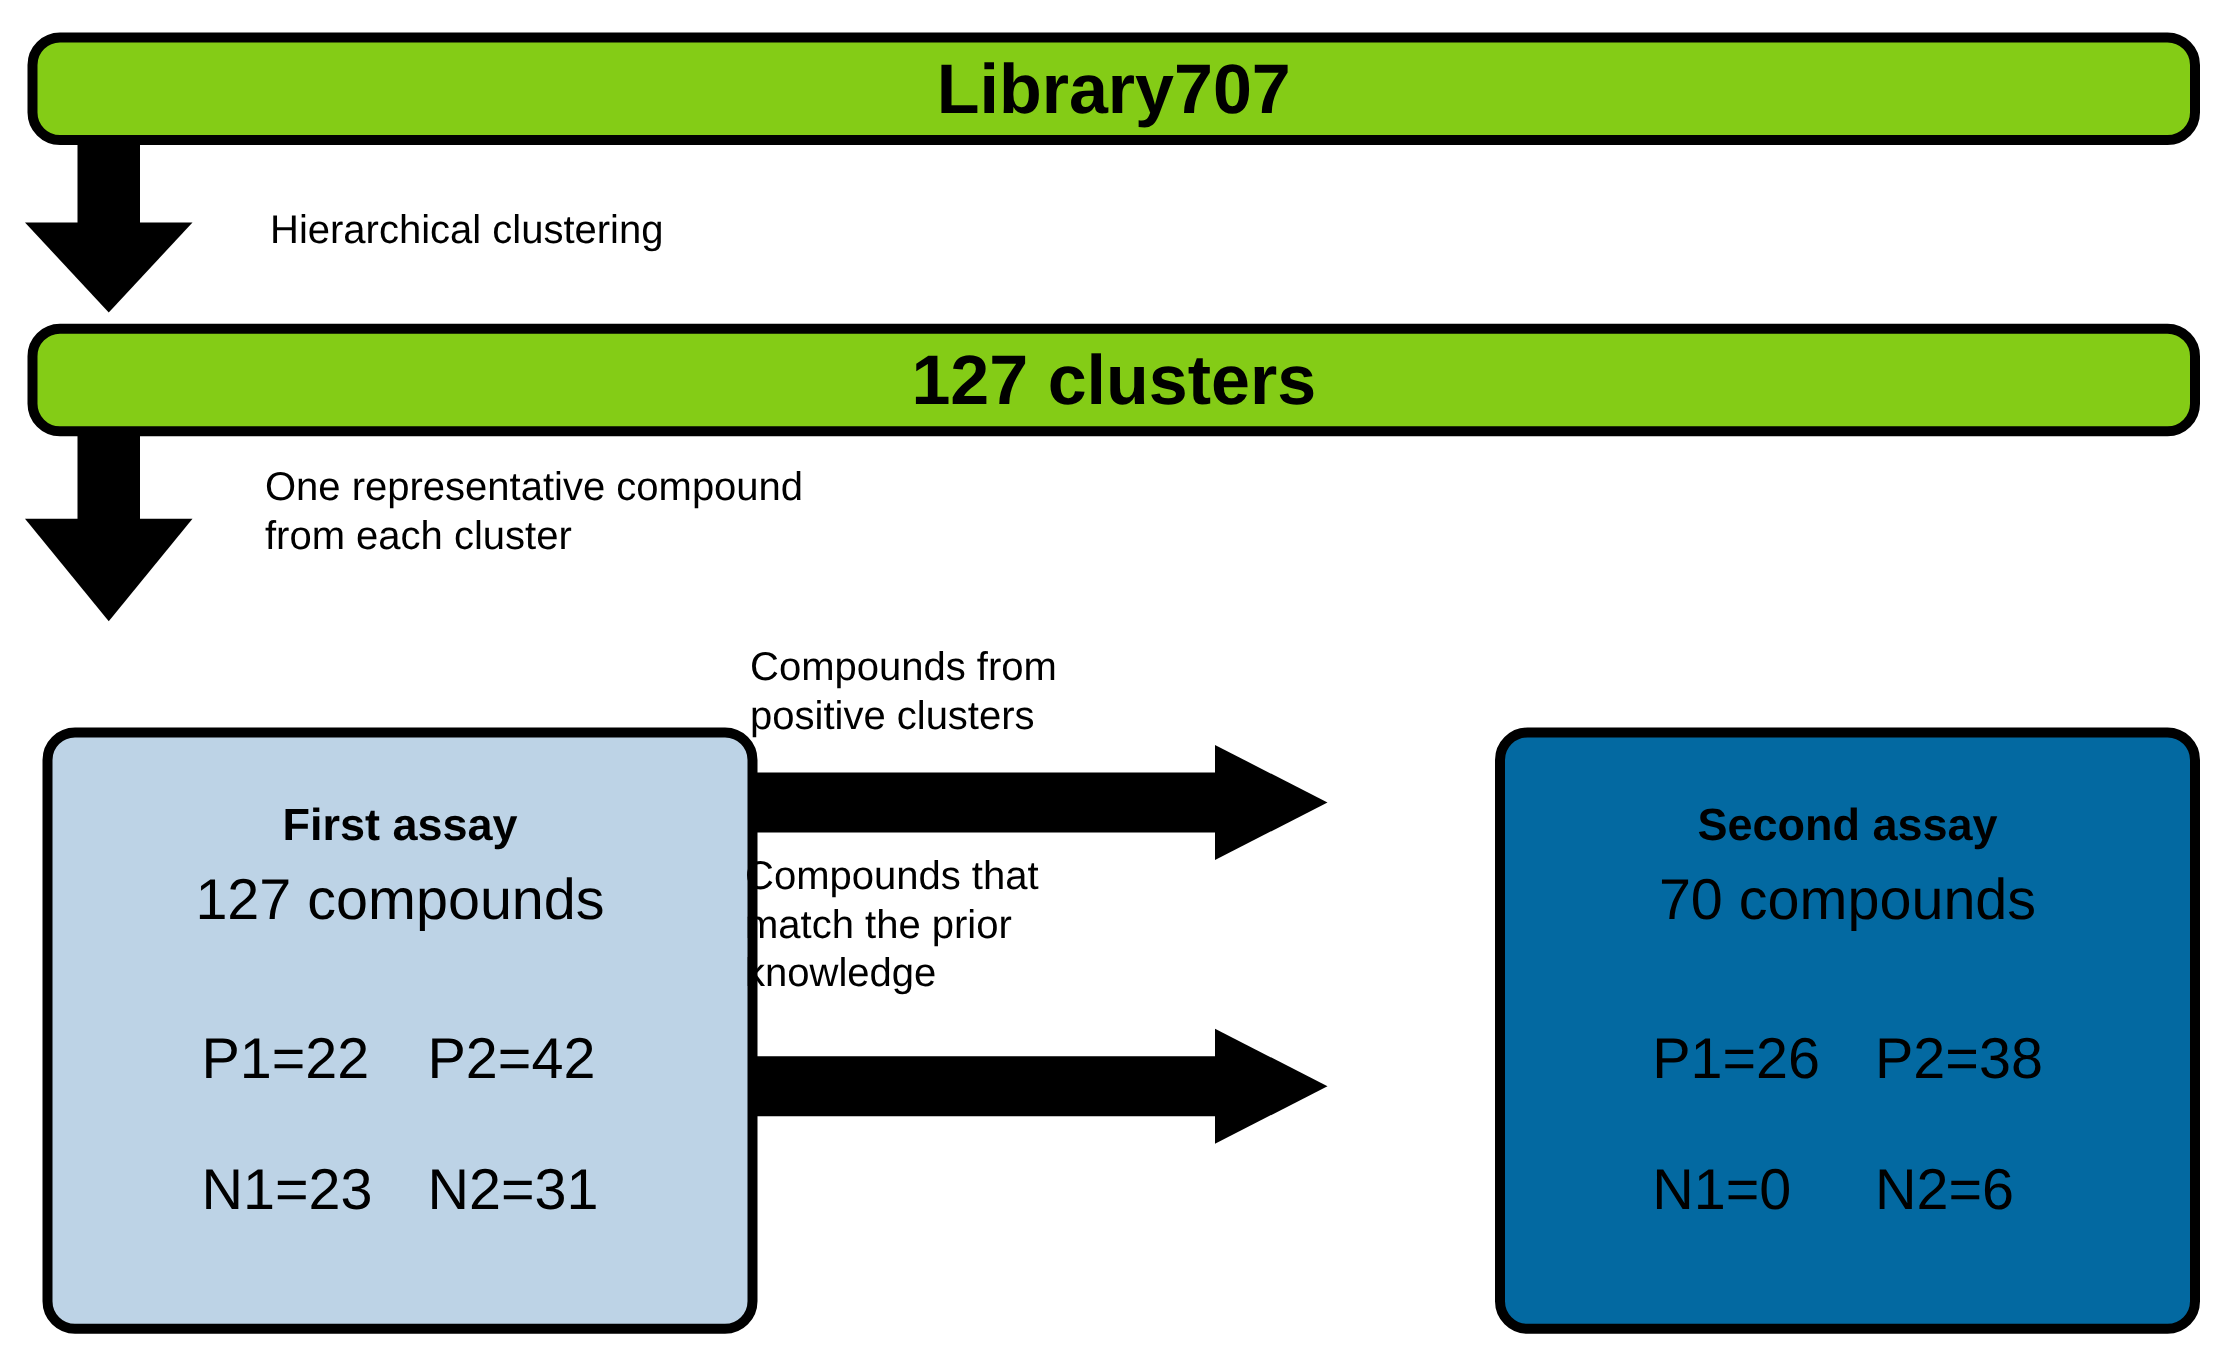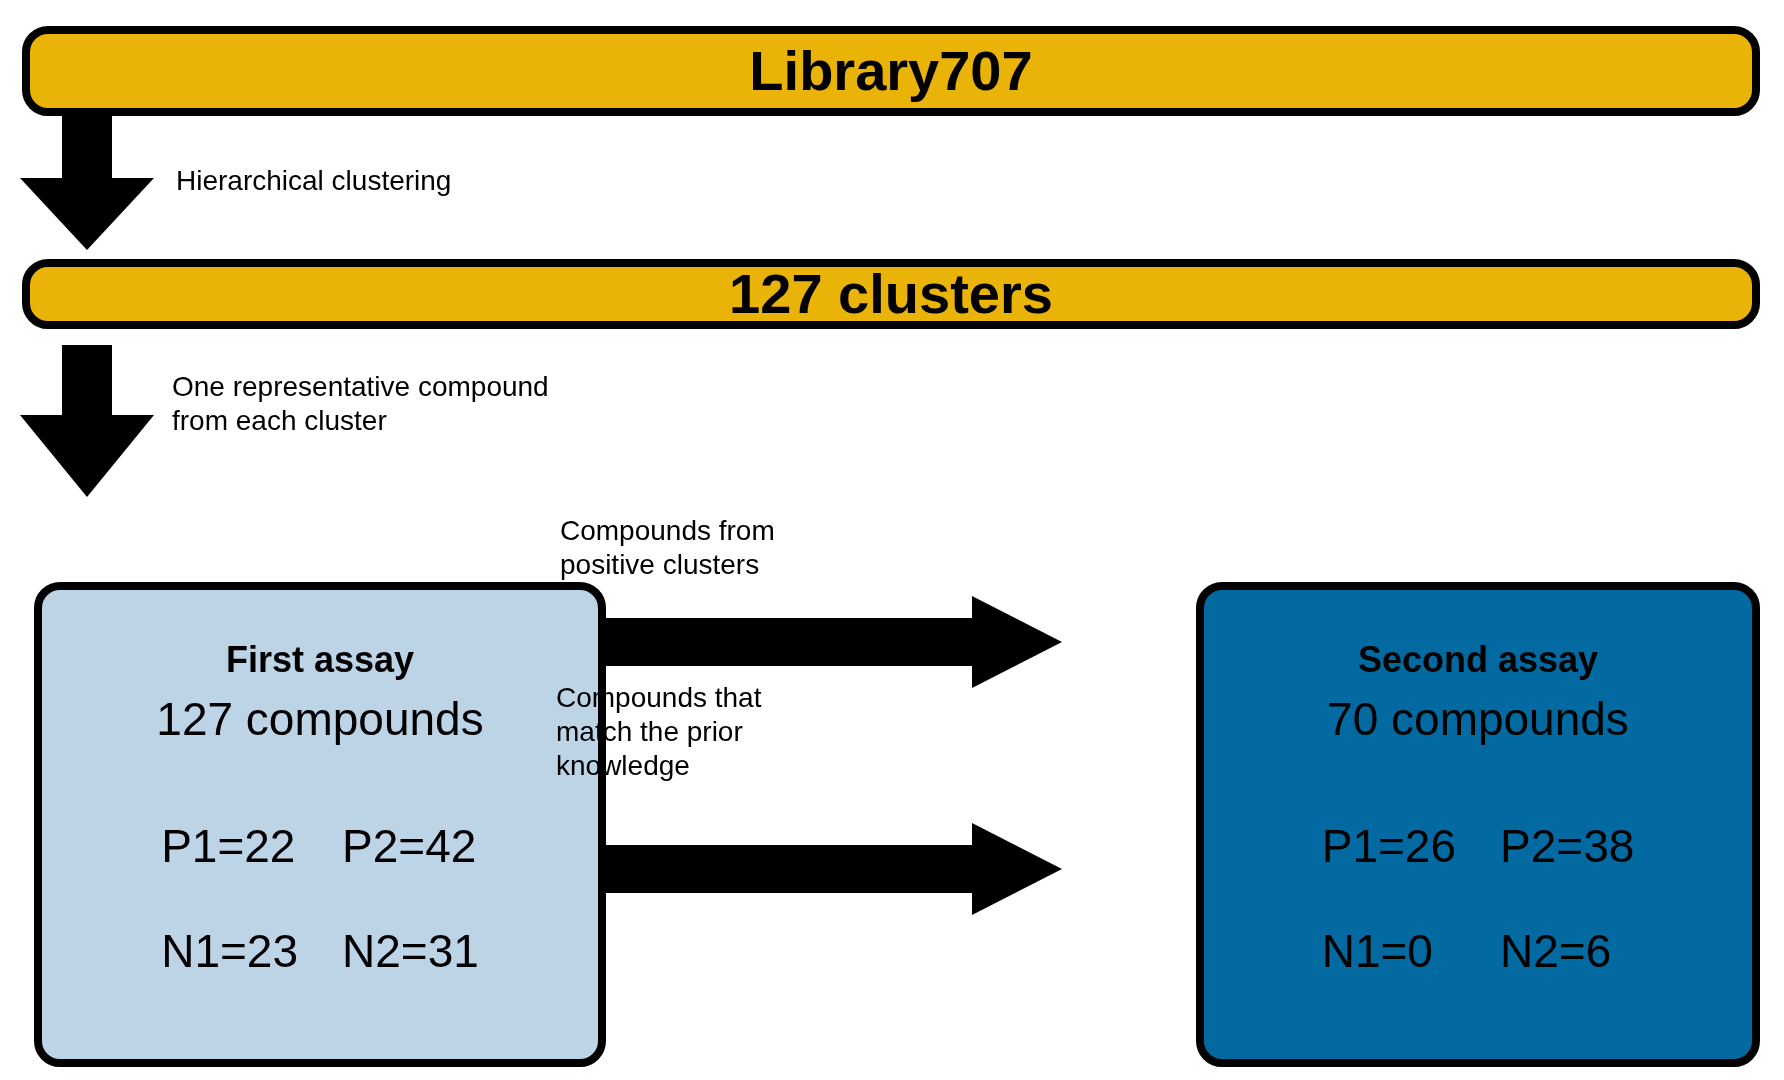--- a/index.html
+++ b/index.html
@@ -20,21 +20,21 @@
     position: absolute;
     left: 0; top: 0;
     width: 1784px;
     height: 1080px;
   }
 
   
   .plain-box {
     position: absolute;
     box-sizing: border-box;
-    background: #eab308;
+    background: #84cc16;
     border: 8px solid #000000;
     border-radius: 26px;
     display: flex;
     align-items: center;
     justify-content: center;
   }
   .plain-box .box-title {
     font-size: 56px;
     font-weight: bold;
     letter-spacing: 0px;
@@ -45,21 +45,21 @@
   #library-box {
     left: 22px;
     top: 26px;
     width: 1738px;
     height: 90px;
   }
   #clusters-box {
     left: 22px;
     top: 259px;
     width: 1738px;
-    height: 70px;
+    height: 90px;
   }
 
   
   .assay-box {
     position: absolute;
     box-sizing: border-box;
     border: 8px solid #000000;
     border-radius: 26px;
     display: flex;
     flex-direction: column;
@@ -105,23 +105,24 @@
     gap: 44px;
   }
   #second-assay-box .assay-stats {
     column-gap: 44px;
   }
   .stat-cell { white-space: nowrap; }
 
   
   .edge-label {
     position: absolute;
-    font-size: 28px;
+    font-size: 32px;
     line-height: 1.22;
     white-space: pre-line;
+    margin-left: 40px;
   }
   #label-hierarchical { left: 176px; top: 164px; }
   #label-one-rep      { left: 172px; top: 370px; }
   #label-positive     { left: 560px; top: 514px; }
   #label-prior        { left: 556px; top: 681px; }
 
   
   #arrow-layer {
     position: absolute;
     left: 0; top: 0;

